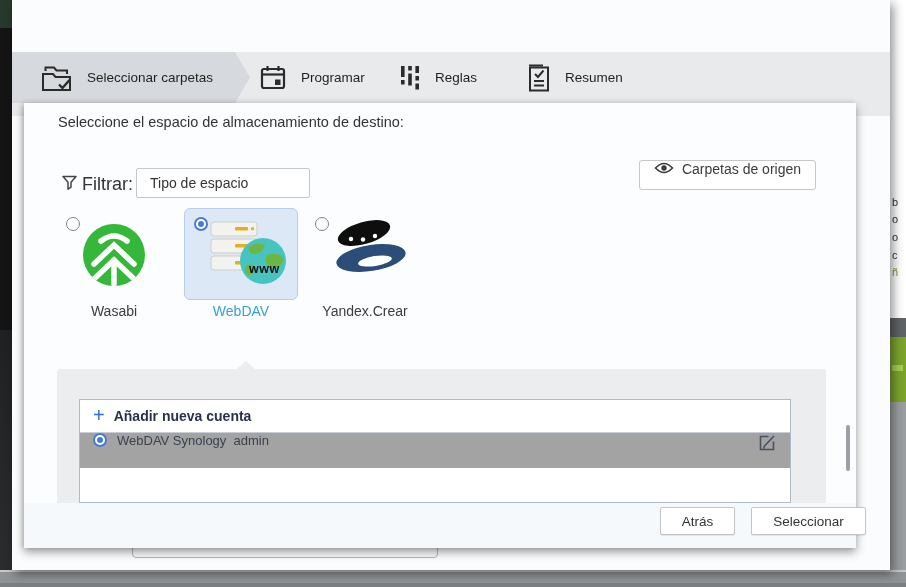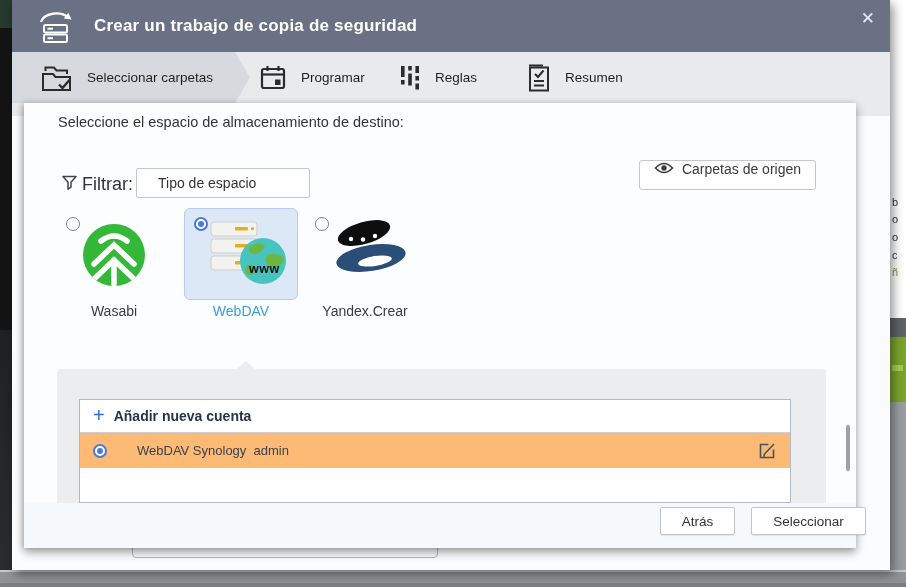--- a/index.html
+++ b/index.html
@@ -42,21 +42,21 @@
   
   .hidden-btn { left:120px; top:540px; width:306px; height:18px; background:#fafbfc;
     border:1px solid #b3b6b9; border-radius:4px; z-index:1; }
 
   
   .panel { left:24px; top:103px; width:832px; height:445px; background:#fcfdfe;
     box-shadow:0 4px 9px rgba(0,0,0,.38), -2px 0 5px rgba(0,0,0,.12); z-index:2; }
   .heading { left:34px; top:11px; font-size:14.5px; color:#333; }
   .filter-lbl { left:58px; top:71px; font-size:18px; color:#333; }
   .filter-input { left:112px; top:65px; width:174px; height:30px; border:1px solid #c5c8cb;
-    border-radius:2px; background:#fff; font-size:14px; color:#333; padding-left:21px;
+    border-radius:2px; background:#fff; font-size:14px; color:#333; padding-left:13px;
     font-family:inherit; }
   .src-btn { left:615px; top:57px; width:177px; height:30px; display:flex; align-items:flex-start;
     justify-content:center; gap:8px; background:#fff; border:1px solid #c5c8cb; border-radius:3px;
     font-size:14px; color:#3a3a3a; cursor:pointer; }
 
   .radio { width:14px; height:14px; border-radius:50%; background:#fff; border:1px solid #7e838a; cursor:pointer; }
   .radio.sel { border:2px solid #4a79d9; position:relative; }
   .radio.sel::after { content:""; position:absolute; inset:2px; border-radius:50%; background:#4a79d9; }
 
   .prov-label { top:200px; text-align:center; font-size:14px; color:#3c3c3c; cursor:pointer; }
@@ -65,21 +65,21 @@
 
   .gray-panel { left:33px; top:266px; width:769px; height:136px; background:#ecedef; border-radius:3px; }
   .notch { position:absolute; left:180px; top:-8px; width:0; height:0;
     border-left:9px solid transparent; border-right:9px solid transparent; border-bottom:8px solid #ecedef; }
 
   .account-box { left:55px; top:296px; width:712px; height:104px; background:#fff; border:1px solid #b1bac5; }
   .acc-header { height:33px; display:flex; align-items:center; padding:0 13px;
     border-bottom:1px solid #c7ced8; cursor:pointer; }
   .acc-plus { font-size:20px; color:#2e6fd4; margin-right:9px; line-height:1; margin-top:-2px; }
   .acc-title { font-size:14px; font-weight:bold; color:#28324a; }
-  .acc-row { height:35px; background:#fdba74; display:flex; align-items:center; padding:0 13px; cursor:pointer;gap:20px; }
+  .acc-row { height:35px; background:#a3a3a3; display:flex; padding:0 13px; cursor:pointer; }
   .acc-label { margin-left:10px; font-size:13px; color:#3a4250; white-space:pre; }
   .acc-spacer { flex:1; }
 
   .scrollbar { left:822px; top:322px; width:4px; height:46px; background:#9aa0a5; border-radius:2px; cursor:pointer; }
 
   .footer { left:0; top:400px; width:832px; height:45px; background:#f6f9fc; }
   .btn { position:absolute; top:4px; height:28px; background:#fff; border:1px solid #c3c6c9;
     border-radius:2px; font-size:13.5px; color:#333; font-family:inherit; cursor:pointer;
     box-shadow:0 1px 1px rgba(0,0,0,.08);margin-left:40px; }
   .btn-back { left:596px; width:75px; }
@@ -98,34 +98,20 @@
   <i class="block-dark"></i>
   <i class="block-green">
       <i></i>
     </i>
   <i class="block-gray"></i>
 </div>
 <div class="abs bg-bottom"></div>
 
 <div class="abs dialog">
 
-  <div class="hdr">
-    <svg class="app-icon" width="40" height="36" viewBox="0 0 40 36">
-      <g fill="none" stroke="#ffffff" stroke-width="2">
-        <rect x="8" y="17" width="23" height="7.5" rx="1.5"></rect>
-        <rect x="8" y="26.5" width="23" height="7.5" rx="1.5"></rect>
-        <line x1="11.5" y1="20.7" x2="17" y2="20.7"></line>
-        <line x1="11.5" y1="30.2" x2="17" y2="30.2"></line>
-        <path d="M5 14 C 8 5, 24 2.5, 32.5 9.5" stroke-width="2.3"></path>
-      </g>
-      <polygon points="35.5,11.5 27.8,10.6 32.3,4.8" fill="#ffffff"></polygon>
-    </svg>
-    <span class="title">Crear un trabajo de copia de seguridad</span>
-    <span class="close-x">✕</span>
-  </div>
 
   <div class="stepbar">
     <div class="chev"></div>
 
     <div class="step" style="left:28px">
       <svg width="34" height="32" viewBox="0 0 34 32">
         <g fill="none" stroke="#2b2b2b" stroke-width="2">
           <path d="M5.5 9 V5.5 h8.5 l2.5 3 H27 v3.5"></path>
           <path d="M3 12 h10 l2.5 3 H30 v13 H3 z"></path>
           <path d="M19 22.5 l3.5 3.5 L29.5 18" stroke-width="2.4"></path>

